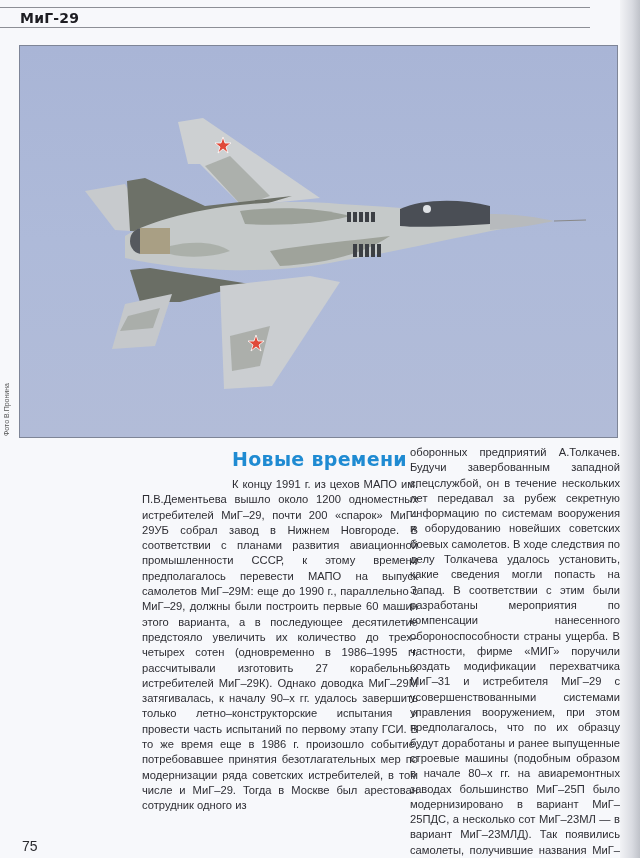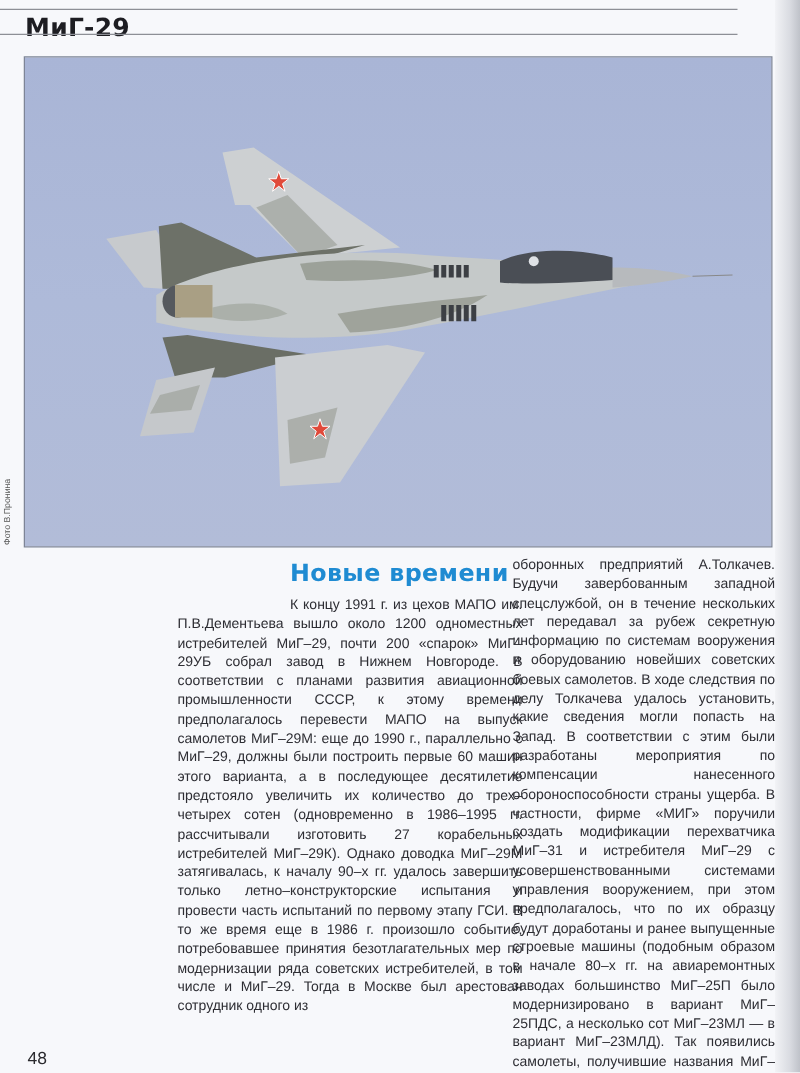--- a/index.html
+++ b/index.html
@@ -7,21 +7,21 @@
     width:640px; height:858px; position:relative; overflow:hidden;
     background:#f7f8fb;
     font-family:"Liberation Sans", sans-serif;
     color:#2a2a2e;
   }
   .rule { position:absolute; left:0; height:1px; background:#8d8f96; }
   .rule.top { top:7px; width:590px; }
   .rule.under { top:27px; width:590px; }
   .running-head {
     position:absolute; left:20px; top:10px;
-    font-family:"DejaVu Sans", sans-serif; font-weight:bold; font-size:20px;
+    font-family:"DejaVu Sans", sans-serif; font-weight:bold; font-size:14px;
     color:#1d1d22; letter-spacing:0.2px;
   }
   .spine {
     position:absolute; right:0; top:0; width:20px; height:858px;
     background:linear-gradient(to right, #f2f3f6, #d9dbe1 60%, #bfc2c9);
   }
   .photo {
     position:absolute; left:19px; top:45px; width:599px; height:393px;
     background:linear-gradient(180deg,#a9b5d6 0%,#aebad9 50%,#b2bcd8 100%);
     border:1px solid #7e8597; box-sizing:border-box; overflow:hidden;
@@ -119,13 +119,13 @@
 
 <div class="col left">
   <p class="first">К концу 1991 г. из цехов МАПО им. П.В.Дементьева вышло около 1200 одноместных истребителей МиГ–29, почти 200 «спарок» МиГ–29УБ собрал завод в Нижнем Новгороде. В соответствии с планами развития авиационной промышленности СССР, к этому времени предполагалось перевести МАПО на выпуск самолетов МиГ–29М: еще до 1990 г., параллельно с МиГ–29, должны были построить первые 60 машин этого варианта, а в последующее десятилетие предстояло увеличить их количество до трех–четырех сотен (одновременно в 1986–1995 гг. рассчитывали изготовить 27 корабельных истребителей МиГ–29К). Однако доводка МиГ–29М затягивалась, к началу 90–х гг. удалось завершить только летно–конструкторские испытания и провести часть испытаний по первому этапу ГСИ. В то же время еще в 1986 г. произошло событие, потребовавшее принятия безотлагательных мер по модернизации ряда советских истребителей, в том числе и МиГ–29. Тогда в Москве был арестован сотрудник одного из</p>
 </div>
 
 <div class="col right">
   <p>оборонных предприятий А.Толкачев. Будучи завербованным западной спецслужбой, он в течение нескольких лет передавал за рубеж секретную информацию по системам вооружения и оборудованию новейших советских боевых самолетов. В ходе следствия по делу Толкачева удалось установить, какие сведения могли попасть на Запад. В соответствии с этим были разработаны мероприятия по компенсации нанесенного обороноспособности страны ущерба. В частности, фирме «МИГ» поручили создать модификации перехватчика МиГ–31 и истребителя МиГ–29 с усовершенствованными системами управления вооружением, при этом предполагалось, что по их образцу будут доработаны и ранее выпущенные строевые машины (подобным образом в начале 80–х гг. на авиаремонтных заводах большинство МиГ–25П было модернизировано в вариант МиГ–25ПДС, а несколько сот МиГ–23МЛ — в вариант МиГ–23МЛД). Так появились самолеты, получившие названия МиГ–31Б и МиГ–29С.</p>
 
 </div>
 
-<div class="page-number">48</div>
+<div class="page-number">75</div>
 
 </body></html>

